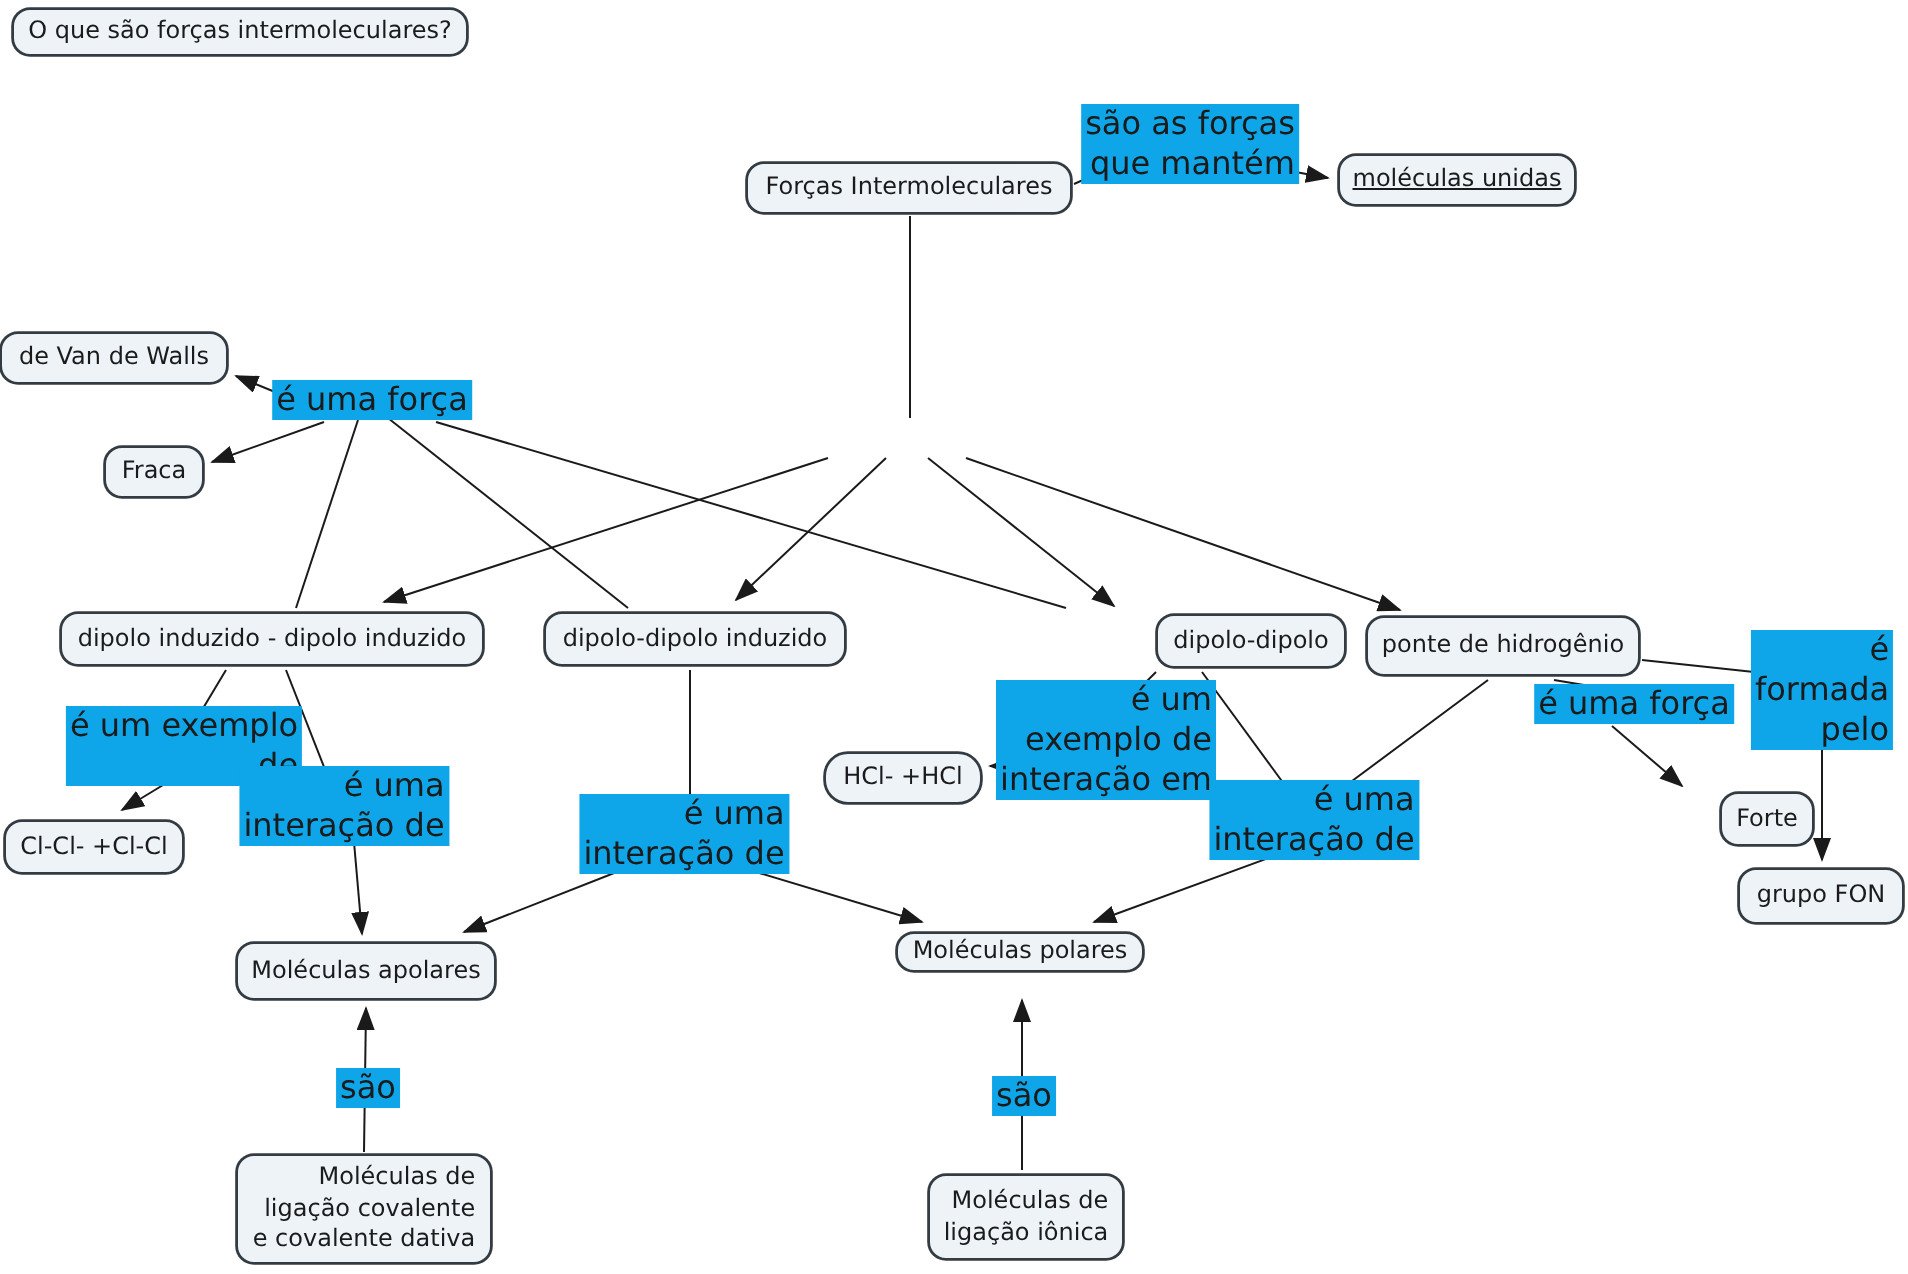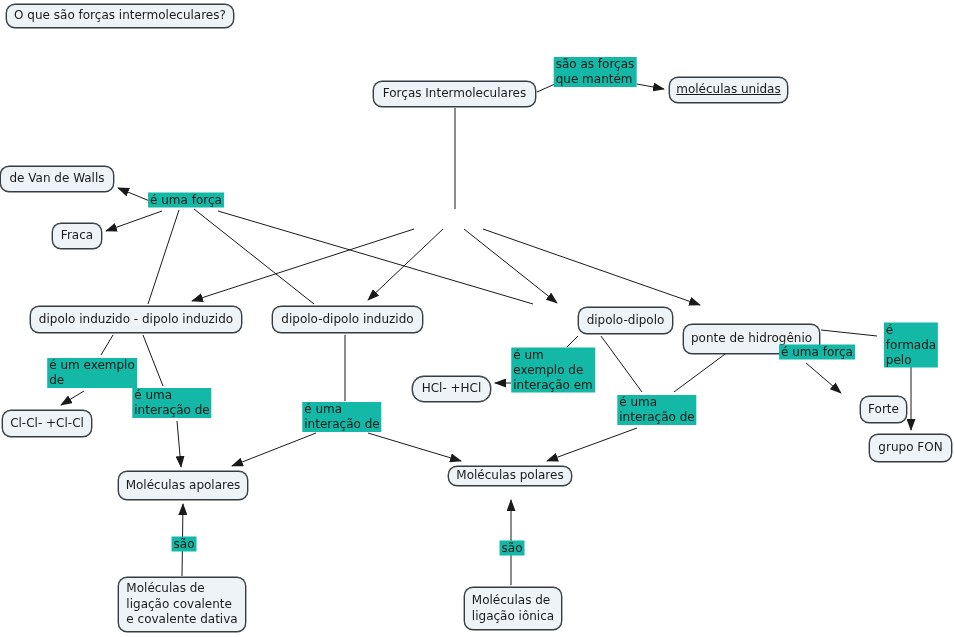--- a/index.html
+++ b/index.html
@@ -5,28 +5,28 @@
   html,body{margin:0;padding:0;background:#ffffff;}
   #stage{
     position:relative;width:954px;height:637px;overflow:hidden;background:#ffffff;
     font-family:"DejaVu Sans","Liberation Sans",sans-serif;
   }
   #edges-svg{position:absolute;left:0;top:0;width:954px;height:637px;}
   .node{
     position:absolute;box-sizing:border-box;
     background:#eef3f8;border:1px solid #343c43;border-radius:9px;
     display:flex;align-items:center;justify-content:center;
-    text-align:left;font-size:12px;color:#1b1b1b;line-height:1.3;
+    text-align:right;font-size:12px;color:#1b1b1b;line-height:1.3;
     white-space:pre-line;padding:1px 6px;
     box-shadow:0 0 0 0.4px #343c43;
   }
   .link-label{
     position:absolute;transform:translate(-50%,-50%);
-    text-align:left;font-size:12px;color:#1b1b1b;line-height:1.25;
-    white-space:pre-line;background:#14b8a6;padding:0 2px;
+    text-align:right;font-size:16px;color:#1b1b1b;line-height:1.25;
+    white-space:pre-line;background:#0ea5e9;padding:0 2px;
   }
 </style>
 </head>
 <body>
 
 <div id="stage">
   <svg id="edges-svg" xmlns="http://www.w3.org/2000/svg">
     <defs>
       <marker id="arrowhead" markerWidth="12" markerHeight="9" refX="11" refY="4.5" orient="auto">
         <path d="M0,0 L12,4.5 L0,9 z" fill="#1a1a1a"></path>
@@ -65,21 +65,21 @@
     </svg>
 
 <div class="node" style="left: 6px; top: 4px; width: 228px; height: 24px;"><span>O que são forças intermoleculares?</span></div>
     <div class="node" style="left: 373px; top: 81px; width: 163px; height: 26px;"><span>Forças Intermoleculares</span></div>
     <div class="node" style="left: 669px; top: 77px; width: 119px; height: 26px; text-decoration: underline;"><span>moléculas unidas</span></div>
     <div class="node" style="left: 0px; top: 166px; width: 114px; height: 26px;"><span>de Van de Walls</span></div>
     <div class="node" style="left: 52px; top: 223px; width: 50px; height: 26px;"><span>Fraca</span></div>
     <div class="node" style="left: 30px; top: 306px; width: 212px; height: 27px;"><span>dipolo induzido - dipolo induzido</span></div>
     <div class="node" style="left: 272px; top: 306px; width: 151px; height: 27px;"><span>dipolo-dipolo induzido</span></div>
     <div class="node" style="left: 536px; top: 307px; width: 95px; height: 27px; margin-left: 42px;"><span>dipolo-dipolo</span></div>
-    <div class="node" style="left: 683px; top: 308px; width: 137px; height: 30px; margin-top: 16px;"><span>ponte de hidrogênio</span></div>
+    <div class="node" style="left: 683px; top: 308px; width: 137px; height: 30px;"><span>ponte de hidrogênio</span></div>
     <div class="node" style="left: 412px; top: 376px; width: 79px; height: 26px; border-radius: 12px;"><span>HCl- +HCl</span></div>
     <div class="node" style="left: 2px; top: 410px; width: 90px; height: 27px;"><span>Cl-Cl- +Cl-Cl</span></div>
     <div class="node" style="left: 824px; top: 396px; width: 47px; height: 27px; margin-left: 36px;"><span>Forte</span></div>
     <div class="node" style="left: 869px; top: 434px; width: 83px; height: 28px;"><span>grupo FON</span></div>
     <div class="node" style="left: 118px; top: 471px; width: 130px; height: 29px;"><span>Moléculas apolares</span></div>
     <div class="node" style="left: 448px; top: 466px; width: 124px; height: 20px;"><span>Moléculas polares</span></div>
     <div class="node" style="left: 118px; top: 577px; width: 128px; height: 55px;"><span>Moléculas de
 ligação covalente
 e covalente dativa</span></div>
     <div class="node" style="left: 464px; top: 587px; width: 98px; height: 43px;"><span>Moléculas de

